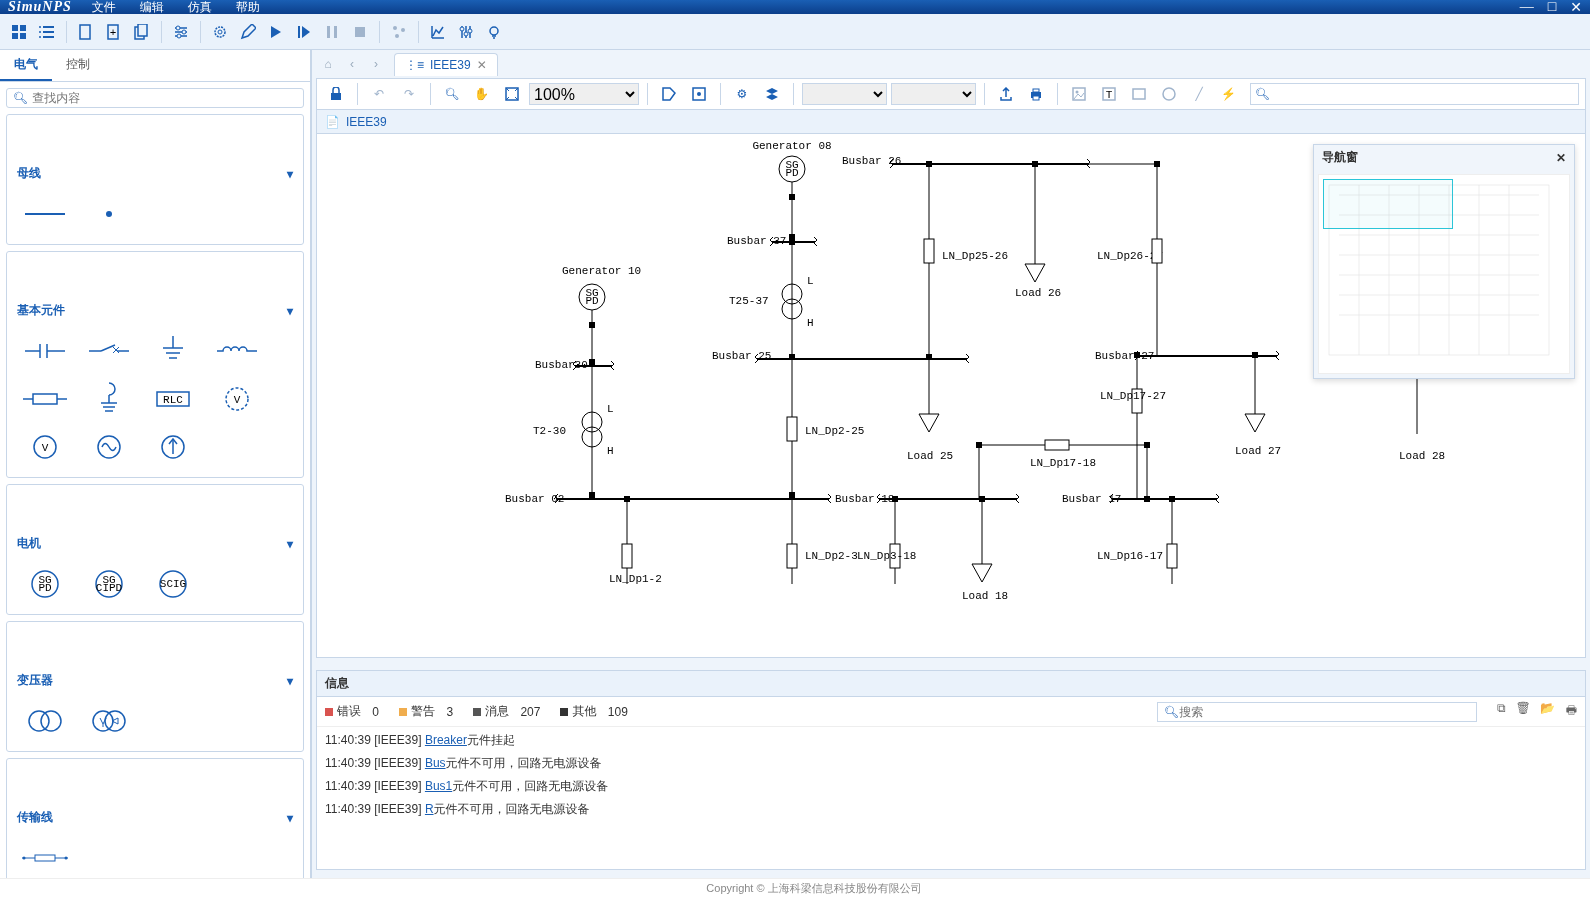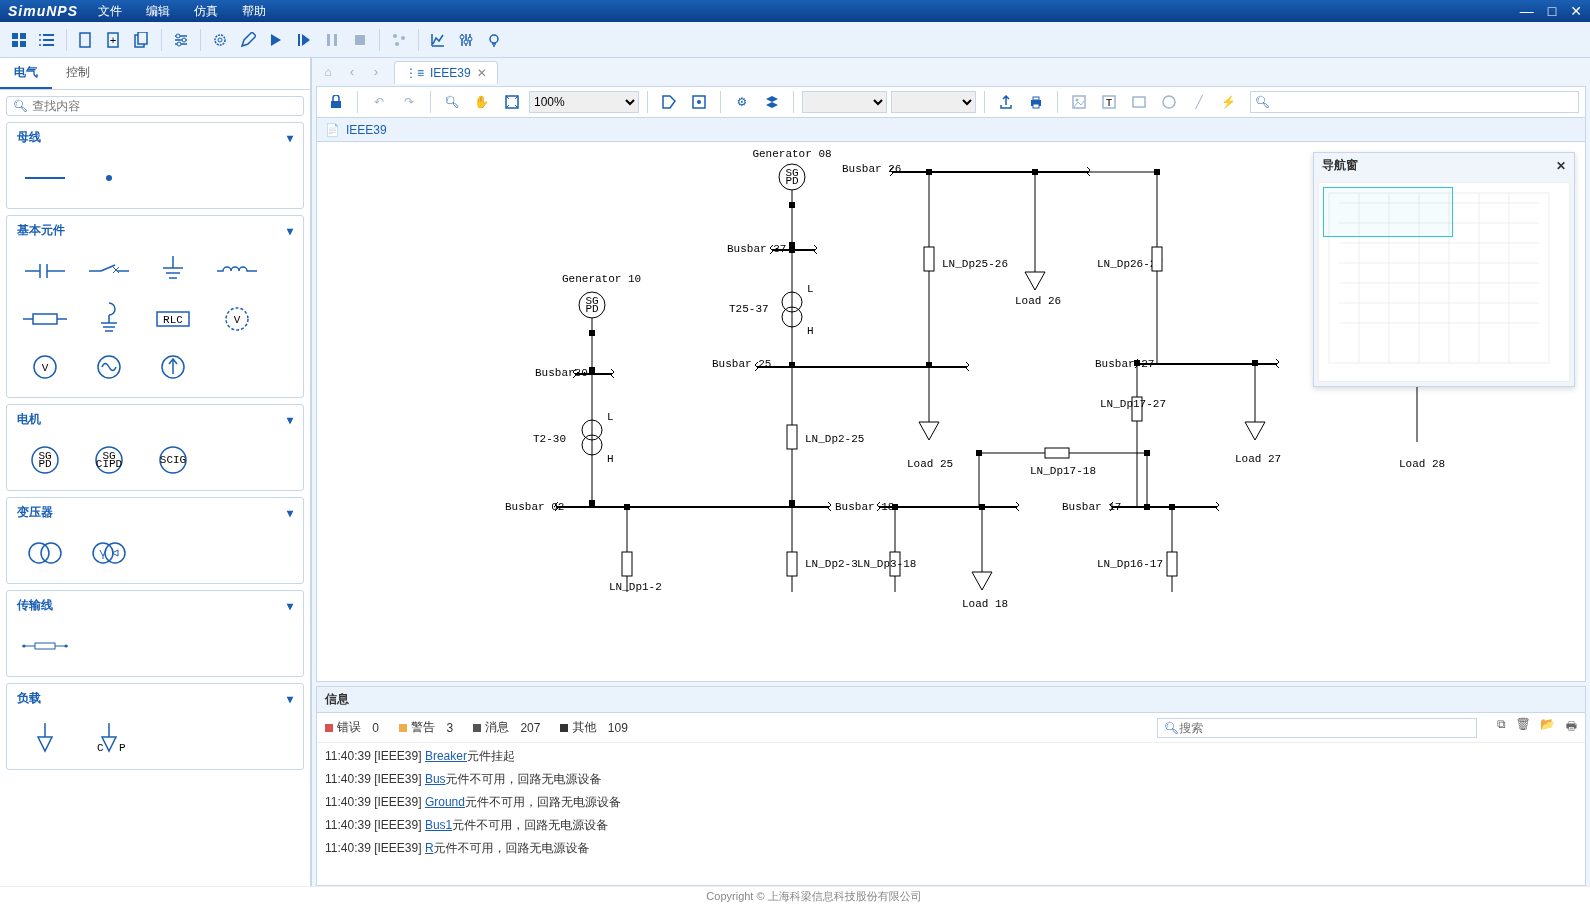--- a/index.html
+++ b/index.html
@@ -1,55 +1,55 @@
 <!DOCTYPE html>
 <html><head>
 <meta charset="utf-8">
 <style>
 * { margin: 0; padding: 0; box-sizing: border-box; }
 body { font-family: "Microsoft YaHei", Arial, sans-serif; font-size: 12px; color: #333; background: #fff; overflow: hidden; width: 1590px; height: 906px; }
-.titlebar { background: linear-gradient(#1a5fb4, #0b3e8a); height: 22px; display: flex; align-items: center; color: #fff; padding: 0 8px; }
+.titlebar { background: linear-gradient(#1a5fb4, #0b3e8a); height: 14px; display: flex; align-items: center; color: #fff; padding: 0 8px; font-family: Liberation Serif, serif; }
 .logo { font-style: italic; font-weight: bold; font-size: 14px; margin-right: 20px; letter-spacing: 1px; }
 .menu { display: flex; gap: 24px; }
 .menu span { cursor: pointer; }
 .winctrl { margin-left: auto; display: flex; gap: 14px; font-size: 14px; }
 .winctrl span { cursor: pointer; }
 .toolbar-main { background: #eaf2fb; height: 36px; border-bottom: 1px solid #c7d6e8; display: flex; align-items: center; padding: 0 6px; gap: 2px; }
 .tb-btn { width: 26px; height: 26px; display: flex; align-items: center; justify-content: center; color: #1a5fb4; cursor: pointer; border-radius: 3px; }
 .tb-btn.disabled { color: #a0b4cc; cursor: default; }
 .tb-sep { width: 1px; height: 22px; background: #c7d6e8; margin: 0 4px; }
 .main-area { display: flex; height: 828px; }
 .sidebar { width: 312px; background: #fff; display: flex; flex-direction: column; border-right: 2px solid #c7d6e8; }
 .side-tabs { display: flex; border-bottom: 1px solid #c7d6e8; }
 .side-tab { padding: 6px 14px; cursor: pointer; color: #555; }
 .side-tab.active { color: #1a5fb4; border-bottom: 2px solid #1a5fb4; font-weight: bold; }
 .search-box { margin: 6px; display: flex; align-items: center; border: 1px solid #c7d6e8; border-radius: 3px; padding: 2px 6px; }
 .search-box input { border: none; outline: none; flex: 1; font-size: 12px; }
 .lib-scroll { overflow-y: auto; flex: 1; padding: 0 6px; }
 .cat { border: 1px solid #c7d6e8; border-radius: 3px; margin-bottom: 6px; }
-.cat-head { display: flex; align-items: center; justify-content: space-between; padding: 6px 10px; color: #1a5fb4; font-weight: bold; cursor: pointer; }
+.cat-head { display: flex; align-items: center; justify-content: space-between; padding: 6px 10px; color: #1a5fb4; font-weight: bold; cursor: pointer; margin-top: 44px; }
 .cat-body { display: flex; flex-wrap: wrap; gap: 8px; padding: 6px 10px 10px; }
 .sym { width: 56px; height: 40px; display: flex; align-items: center; justify-content: center; color: #1a5fb4; cursor: pointer; }
 .center { flex: 1; display: flex; flex-direction: column; background: #eef4fb; }
 .nav-row { height: 28px; display: flex; align-items: center; padding: 0 6px; gap: 4px; }
 .nav-btn { width: 20px; height: 20px; display:flex; align-items:center; justify-content:center; color:#9ab; cursor:pointer; }
 .doc-tab { background:#fff; border:1px solid #c7d6e8; border-bottom:none; border-radius:4px 4px 0 0; padding:4px 10px; display:flex; align-items:center; gap:6px; color:#1a5fb4; margin-left:4px; }
 .doc-toolbar { height: 32px; background:#fff; border:1px solid #c7d6e8; display:flex; align-items:center; padding:0 6px; gap:4px; margin: 0 4px;}
-.zoom-sel { height:22px; border:1px solid #c7d6e8; font-size:12px; width:110px; }
+.zoom-sel { height:22px; border:1px solid #c7d6e8; font-size:16px; width:110px; }
 .empty-sel { height:22px; border:1px solid #c7d6e8; width:85px; }
 .canvas-toolbar-search { flex: 1; display:flex; align-items:center; border:1px solid #c7d6e8; height:22px; padding:0 4px; margin-left:4px; }
 .canvas-toolbar-search input { border:none; outline:none; flex:1; font-size:12px; }
 .crumb { height:24px; background:#eaf2fb; border:1px solid #c7d6e8; border-top:none; margin:0 4px; display:flex; align-items:center; padding:0 8px; color:#1a5fb4; gap:6px; }
 .canvas-wrap { flex:1; margin:0 4px 4px; border:1px solid #c7d6e8; border-top:none; background:#fff; position:relative; overflow:hidden; }
 .canvas { position:absolute; inset:0; }
 .navwin { position:absolute; top:10px; right:10px; width:262px; background:#f0f5fb; border:1px solid #c7d6e8; box-shadow:0 2px 6px rgba(0,0,0,0.15); z-index: 5;}
 .navwin-head { display:flex; align-items:center; justify-content:space-between; padding:4px 8px; font-weight:bold; color:#333; }
 .navwin-body { height:200px; background:#fff; margin:4px; position:relative; border:1px solid #eee;}
 .navwin-view { position:absolute; border:1px solid #2bc5d8; background:rgba(43,197,216,0.05); }
-.info-panel { height:200px; margin:0 4px; border:1px solid #c7d6e8; display:flex; flex-direction:column; background:#fff; }
+.info-panel { height:200px; margin:8px 4px; border:1px solid #c7d6e8; display:flex; flex-direction:column; background:#fff; }
 .info-head { background:#eaf2fb; padding:4px 8px; font-weight:bold; border-bottom:1px solid #c7d6e8; }
 .info-tabs { display:flex; align-items:center; border-bottom:1px solid #eee; padding:4px 8px; gap:20px; }
 .info-tab { display:flex; align-items:center; gap:4px; cursor:pointer; }
 .sq { width:8px; height:8px; display:inline-block; }
 .info-search { margin-left:auto; display:flex; align-items:center; border:1px solid #c7d6e8; padding:2px 6px; width:320px; }
 .info-search input { border:none; outline:none; flex:1; font-size:12px; }
 .info-actions { display:flex; gap:10px; color:#666; }
 .info-actions span { cursor:pointer; }
 .msg-list { flex:1; overflow-y:auto; padding:2px 8px; }
 .msg-row { padding:3px 0; }
@@ -670,21 +670,20 @@
         <div class="info-actions">
           <span>⧉</span>
           <span>🗑</span>
           <span>📂</span>
           <span>🖶</span>
         </div>
       </div>
       <div class="msg-list" id="msg-list">
           <div class="msg-row"><span>11:40:39</span> <span>[IEEE39]</span> <span class="msg-link">Breaker</span><span>元件挂起</span></div>
           <div class="msg-row"><span>11:40:39</span> <span>[IEEE39]</span> <span class="msg-link">Bus</span><span>元件不可用，回路无电源设备</span></div>
-          <div class="msg-row"><span>11:40:39</span> <span>[IEEE39]</span> <span class="msg-link">Ground</span><span>元件不可用，回路无电源设备</span></div>
           <div class="msg-row"><span>11:40:39</span> <span>[IEEE39]</span> <span class="msg-link">Bus1</span><span>元件不可用，回路无电源设备</span></div>
           <div class="msg-row"><span>11:40:39</span> <span>[IEEE39]</span> <span class="msg-link">R</span><span>元件不可用，回路无电源设备</span></div>
         </div>
     </div>
   </div>
 </div>
 
 <div class="footer">
   <span>Copyright © 上海科梁信息科技股份有限公司</span>
 </div>

